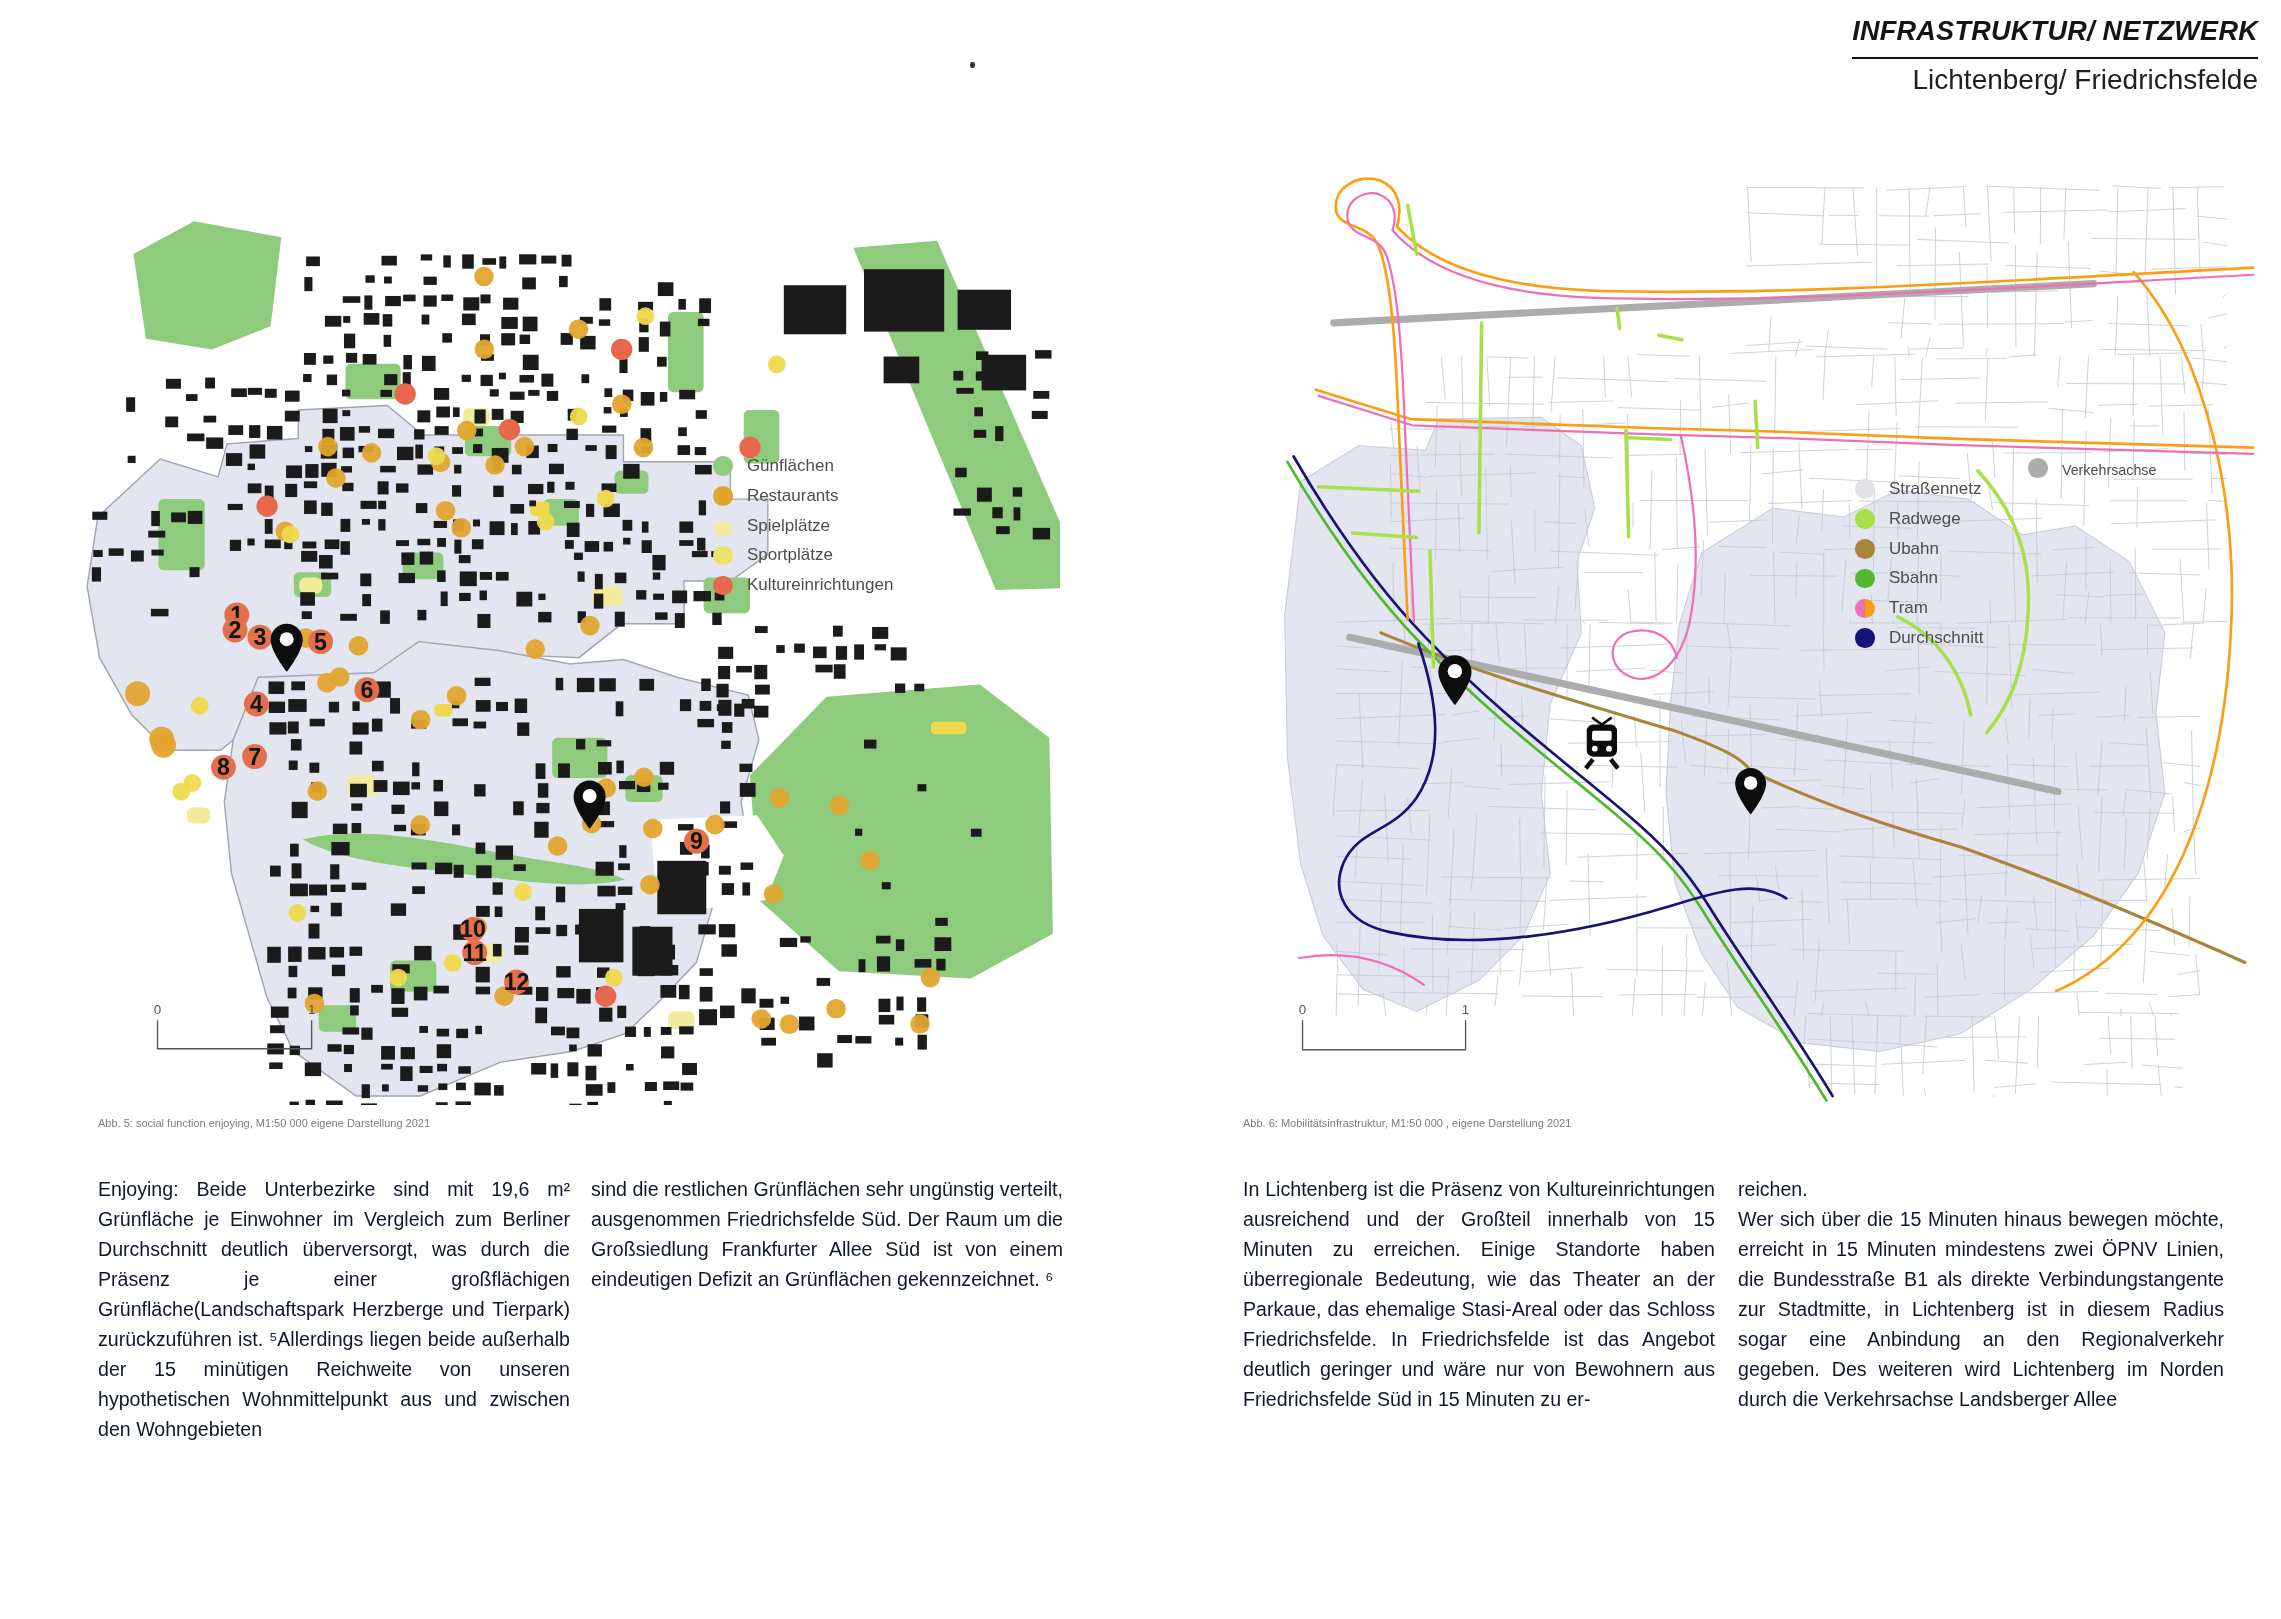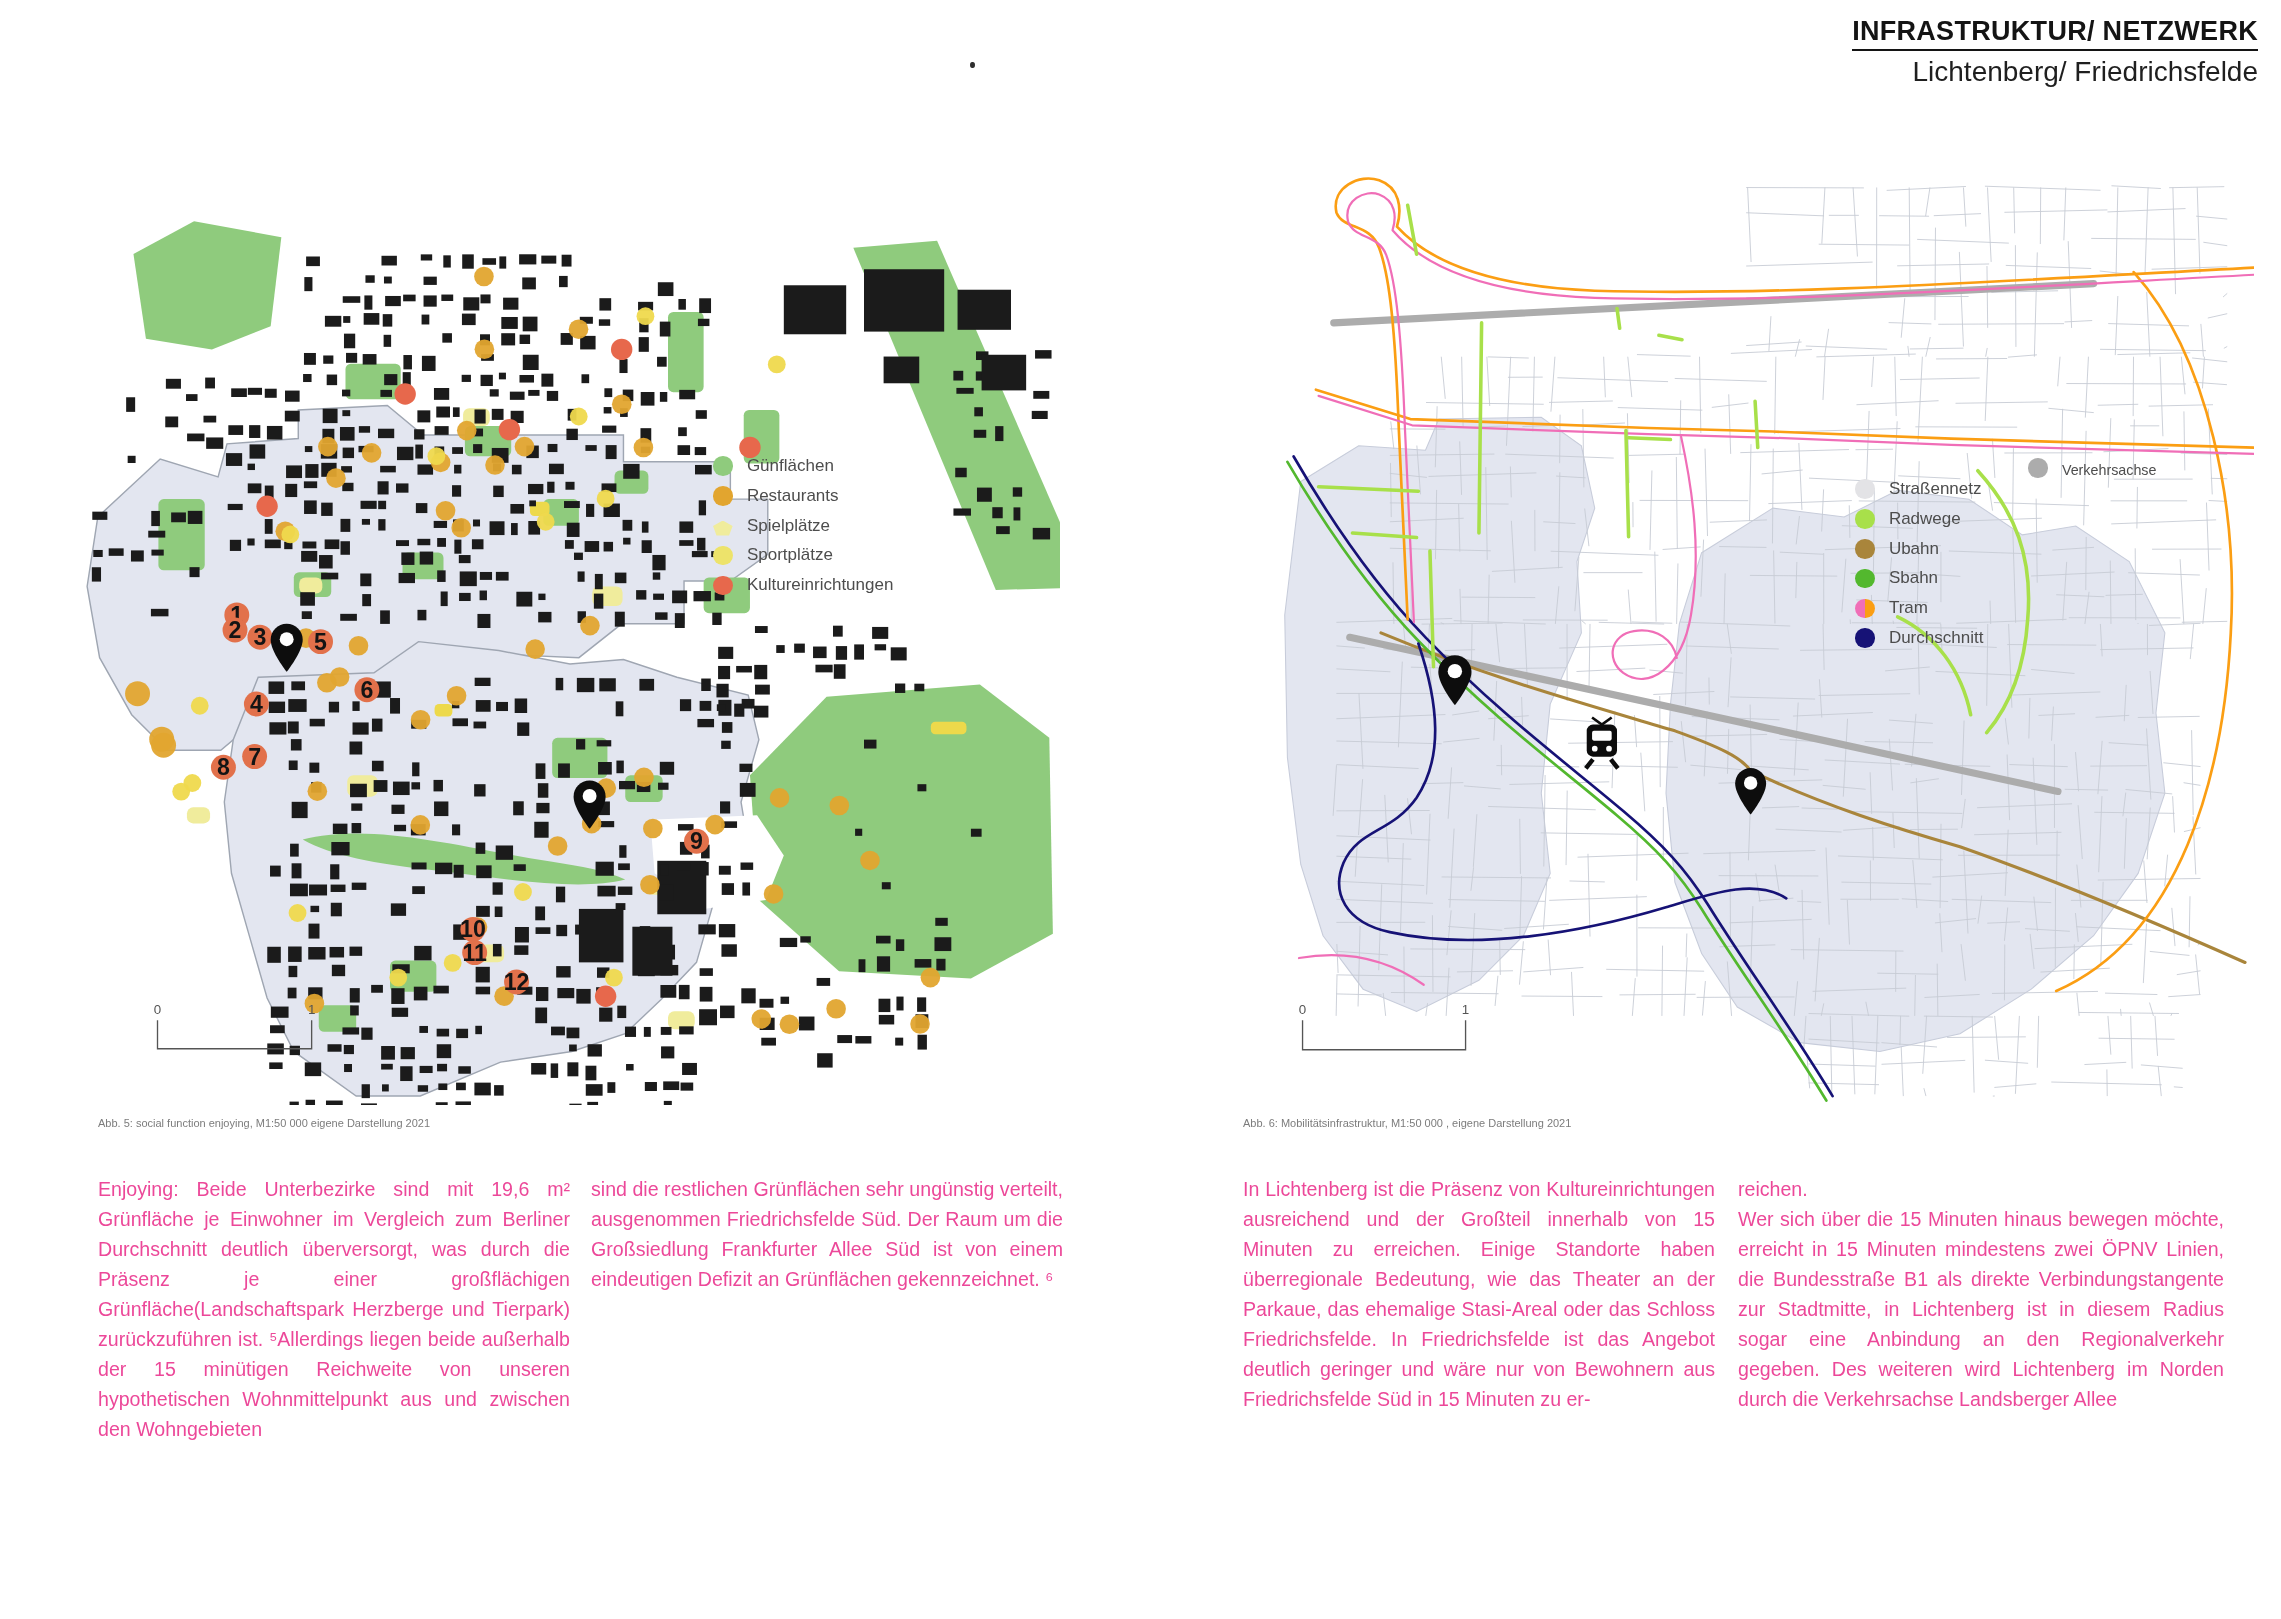--- a/index.html
+++ b/index.html
@@ -1,37 +1,37 @@
 <!DOCTYPE html>
 <html style="font-size:14.3px"><head>
 <meta charset="utf-8">
 <style>
   html,body{margin:0;padding:0;background:#fff;}
   .page{position:relative;width:2281px;height:1619px;background:#ffffff;overflow:hidden;
         font-family:"Liberation Sans","DejaVu Sans",sans-serif;}
   .hdr{position:absolute;top:16px;right:23px;text-align:right;}
   .hdr-title{display:inline-block;font-size:27px;font-weight:bold;color:#141414;
-             border-bottom:2.7px solid #141414;padding-bottom:2px;letter-spacing:0.3px;}
+             border-bottom:2.7px solid #141414;padding-bottom:10px;letter-spacing:0.3px;font-style:italic;}
   .hdr-sub{font-size:28px;color:#1f1f1f;margin-top:4.5px;}
   .stray{position:absolute;left:970px;top:62px;width:4.5px;height:6.2px;background:#2f2f2f;border-radius:50%;}
   svg.map{position:absolute;}
   #mapL{left:80px;top:205px;}
   #mapR{left:1274px;top:134px;}
   .legend{position:absolute;display:flex;flex-direction:column;gap:9.8px;}
   #legendL{left:713px;top:456px;}
   #legendR{left:1855px;top:456px;margin-top:23px;}
   #legendR2{left:2012px;top:458px;margin-left:16px;}
   .lg-row{display:flex;align-items:flex-end;gap:14.3px;}
   .lg-sw{width:19.6px;height:19.6px;border-radius:50%;flex:0 0 auto;}
   .lg-lb{font-size:17px;color:#4d4d4d;white-space:nowrap;}
   #legendR2 .lg-lb{font-size:14.3px;}
   .caption{position:absolute;top:1117px;font-size:11px;color:#7c7c7c;}
   #capL{left:98px;}
   #capR{left:1243px;}
-  .bodycol{position:absolute;top:1174px;font-size:19.6px;line-height:30px;color:#ec4899;text-align:justify;}
+  .bodycol{position:absolute;top:1174px;font-size:19.6px;line-height:30px;color:#0f172a;text-align:justify;}
   .bodycol p{margin:0;}
   #col1{left:98px;width:472px;}
   #col2{left:591px;width:472px;}
   #col3{left:1243px;width:472px;}
   #col4{left:1738px;width:486px;}
 </style>
 </head>
 <body>
 
 <div class="page">

